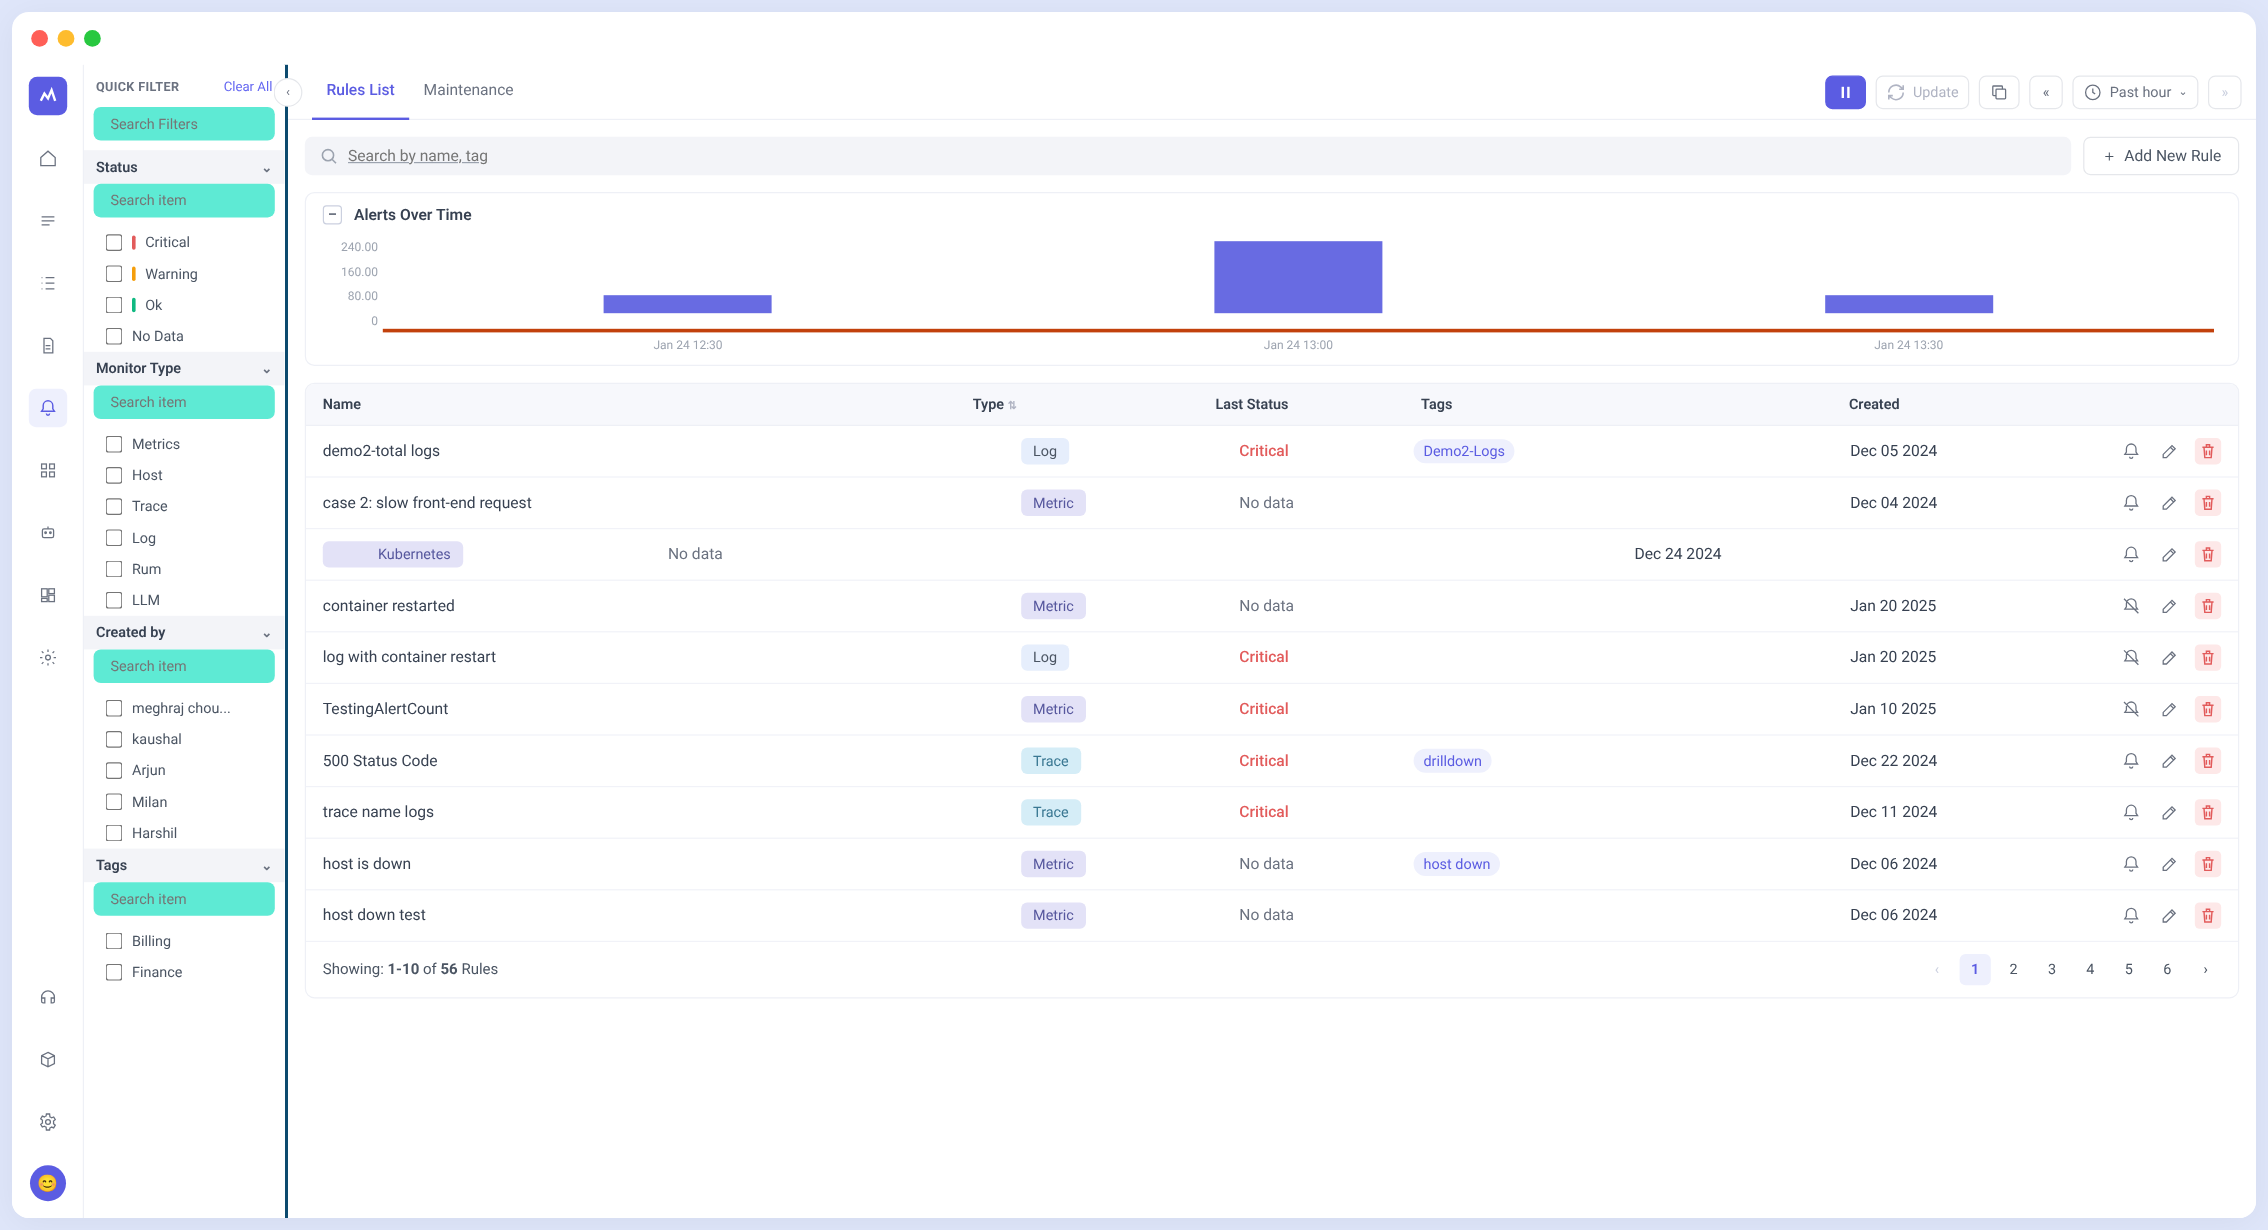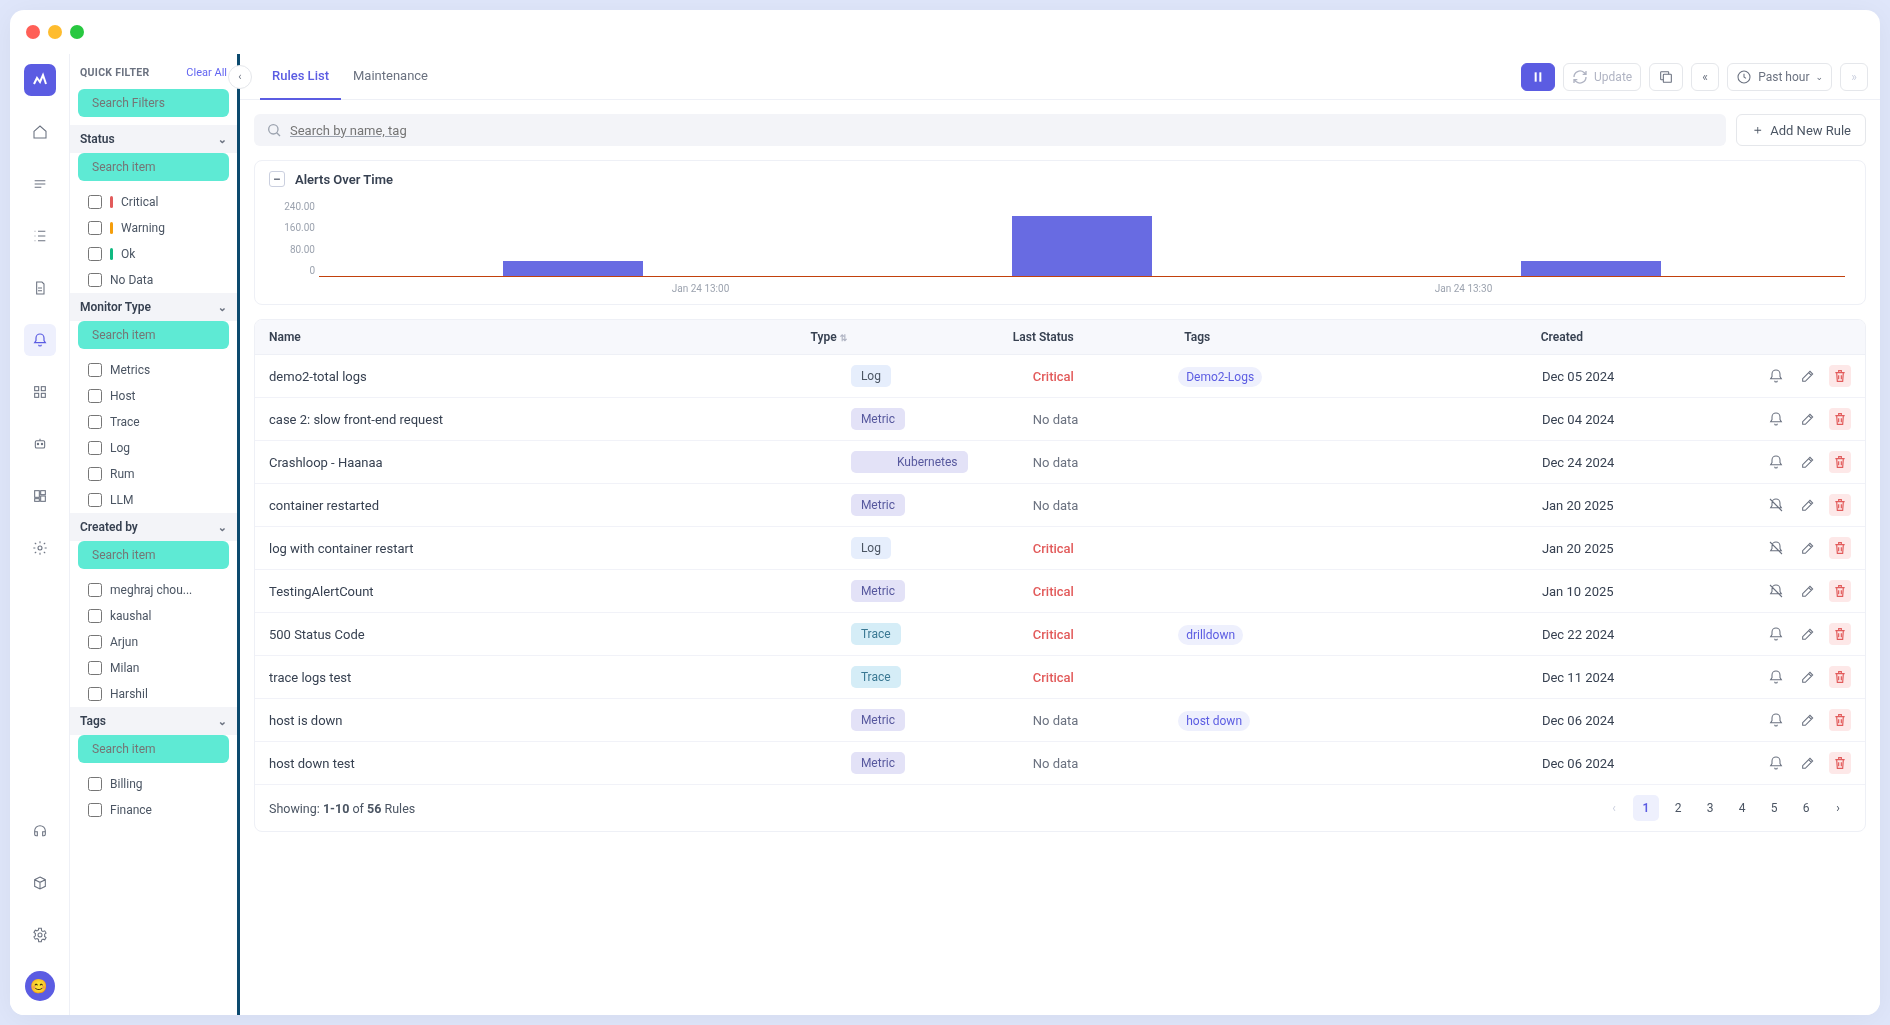--- a/index.html
+++ b/index.html
@@ -35,21 +35,21 @@
 .pause-btn { background:#5b5ce2; border-color:#5b5ce2; color:#fff; }
 .content { flex:1; overflow:auto; padding:14px 14px 0; display:flex; flex-direction:column; }
 .row-searchadd { display:flex; gap:10px; margin-bottom:14px; }
 .big-search { flex:1; background:#f3f4f8; border-radius:6px; display:flex; align-items:center; padding:8px 12px; gap:8px; color:#9ca3af;text-decoration:underline;}
 .big-search input { border:none; background:transparent; outline:none; font-size:13px; flex:1; color:#374151; }
 .add-btn { border:1px solid #e5e7eb; border-radius:6px; background:#fff; padding:0 14px; display:flex; align-items:center; gap:6px; color:#4b5563; font-size:13px; cursor:pointer; }
 .card { border:1px solid #eef0f6; border-radius:8px; margin-bottom:14px; overflow:hidden; }
 .card-hd { display:flex; align-items:center; gap:10px; padding:10px 14px; font-size:13px; color:#374151; font-weight:600; cursor:pointer;}
 .card-hd .collapse { width:16px; height:16px; border:1px solid #cbd0df; border-radius:3px; display:flex; align-items:center; justify-content:center; color:#6b7280; font-size:14px; line-height:1;}
 .chart { padding:4px 20px 10px; }
-.chart-area { position:relative; height:76px; margin-left:44px; display:flex; align-items:flex-end; border-bottom:1px solid #c2410c;}
+.chart-area { position:relative; height:76px; margin-left:44px; display:flex; align-items:flex-start; border-bottom:3px solid #c2410c;}
 .yaxis { position:absolute; left:-44px; top:0; bottom:0; width:40px; display:flex; flex-direction:column; justify-content:space-between; align-items:flex-end; font-size:10px; color:#9ca3af; padding-bottom:0;}
 .bar-col { flex:1; display:flex; flex-direction:column; align-items:center; justify-content:flex-end; }
 .bar-col .b { width:140px; background:#686be2; }
 .xaxis { margin-left:44px; display:flex; }
 .xlabel { flex:1; text-align:center; font-size:10px; color:#9ca3af; padding-top:6px; }
 .table-hd { display:flex; background:#f7f8fc; padding:10px 14px; font-size:12px; font-weight:600; color:#374151; border-bottom:1px solid #eef0f6;gap:48px;}
 .col-name{flex:3.2;} .col-type{flex:1;} .col-status{flex:.8;} .col-tags{flex:2;} .col-created{flex:1;} .col-actions{flex:.7; text-align:right;}
 .trow { display:flex; align-items:center; padding:10px 14px; font-size:13px; color:#374151; border-bottom:1px solid #f1f2f8; }
 .tag { display:inline-block; padding:4px 10px; border-radius:5px; font-size:12px; }
 .tag-log{background:#e6eefc;color:#4b5563;} .tag-metric{background:#e3e2f7;color:#57589e;} .tag-kube{background:#e3e2f7;color:#57589e;padding-left:46px;} .tag-trace{background:#d5edf7;color:#3a7893;}
@@ -370,20 +370,21 @@
                   </div>
                   <div class="bar-col">
                     <div class="b" style="height: 60px;"></div>
                   </div>
                   <div class="bar-col">
                     <div class="b" style="height: 15px;"></div>
                   </div>
                 </div>
             </div>
             <div class="xaxis" id="xaxis">
+                <div class="xlabel">Jan 24 12:30</div>
                 <div class="xlabel">Jan 24 13:00</div>
                 <div class="xlabel">Jan 24 13:30</div>
               </div>
           </div>
         </div>
 
         <div class="card" style="margin-bottom:10px;">
           <div class="table-hd">
             <div class="col-name">Name</div>
             <div class="col-type"><span>Type</span> <span style="color:#b0b4c3;font-size:9px;">⇅</span></div>
@@ -435,21 +436,20 @@
                     </svg>
                   </span>
                   <span class="act-ico del">
                     <svg viewBox="0 0 24 24" fill="none" stroke="currentColor" stroke-width="1.8">
                       <path d="M5 7h14M10 7V4h4v3M7 7l1 13h8l1-13M10 11v6M14 11v6"></path>
                     </svg>
                   </span>
                 </div>
               </div>
               <div class="trow">
-                <div class="col-name">Crashloop - Haanaa</div>
                 <div class="col-type"><span class="tag tag-kube">Kubernetes</span></div>
                 <div class="col-status status-nodata">No data</div>
                 <div class="col-tags"></div>
                 <div class="col-created">Dec 24 2024</div>
                 <div class="col-actions actions">
                   <span class="act-ico">
                     <svg viewBox="0 0 24 24" fill="none" stroke="currentColor" stroke-width="1.6">
                       <path d="M12 3a6 6 0 0 0-6 6v4l-2 3h16l-2-3V9a6 6 0 0 0-6-6zM10 19a2 2 0 0 0 4 0"></path>
                     </svg>
                   </span>
@@ -555,21 +555,21 @@
                     </svg>
                   </span>
                   <span class="act-ico del">
                     <svg viewBox="0 0 24 24" fill="none" stroke="currentColor" stroke-width="1.8">
                       <path d="M5 7h14M10 7V4h4v3M7 7l1 13h8l1-13M10 11v6M14 11v6"></path>
                     </svg>
                   </span>
                 </div>
               </div>
               <div class="trow">
-                <div class="col-name">trace logs test</div>
+                <div class="col-name">trace name logs</div>
                 <div class="col-type"><span class="tag tag-trace">Trace</span></div>
                 <div class="col-status status-crit">Critical</div>
                 <div class="col-tags"></div>
                 <div class="col-created">Dec 11 2024</div>
                 <div class="col-actions actions">
                   <span class="act-ico">
                     <svg viewBox="0 0 24 24" fill="none" stroke="currentColor" stroke-width="1.6">
                       <path d="M12 3a6 6 0 0 0-6 6v4l-2 3h16l-2-3V9a6 6 0 0 0-6-6zM10 19a2 2 0 0 0 4 0"></path>
                     </svg>
                   </span>

